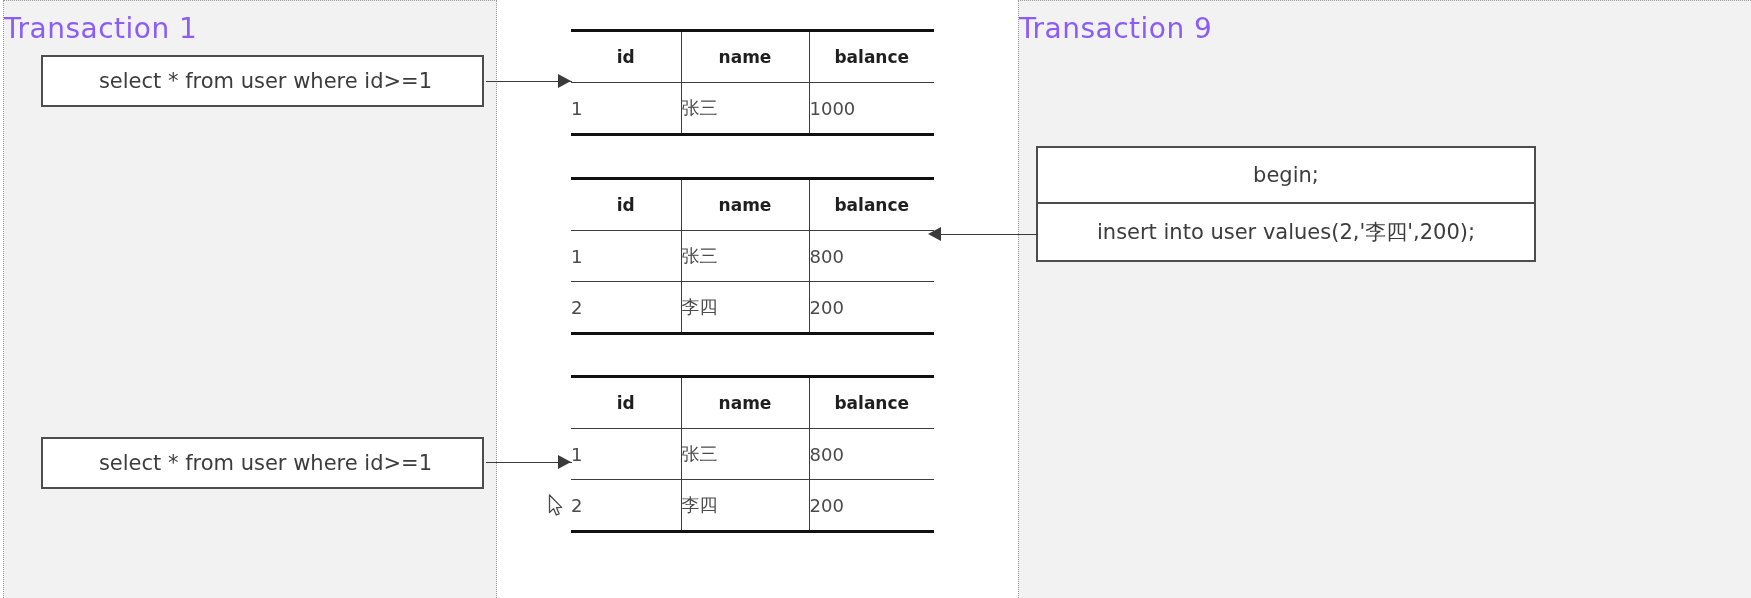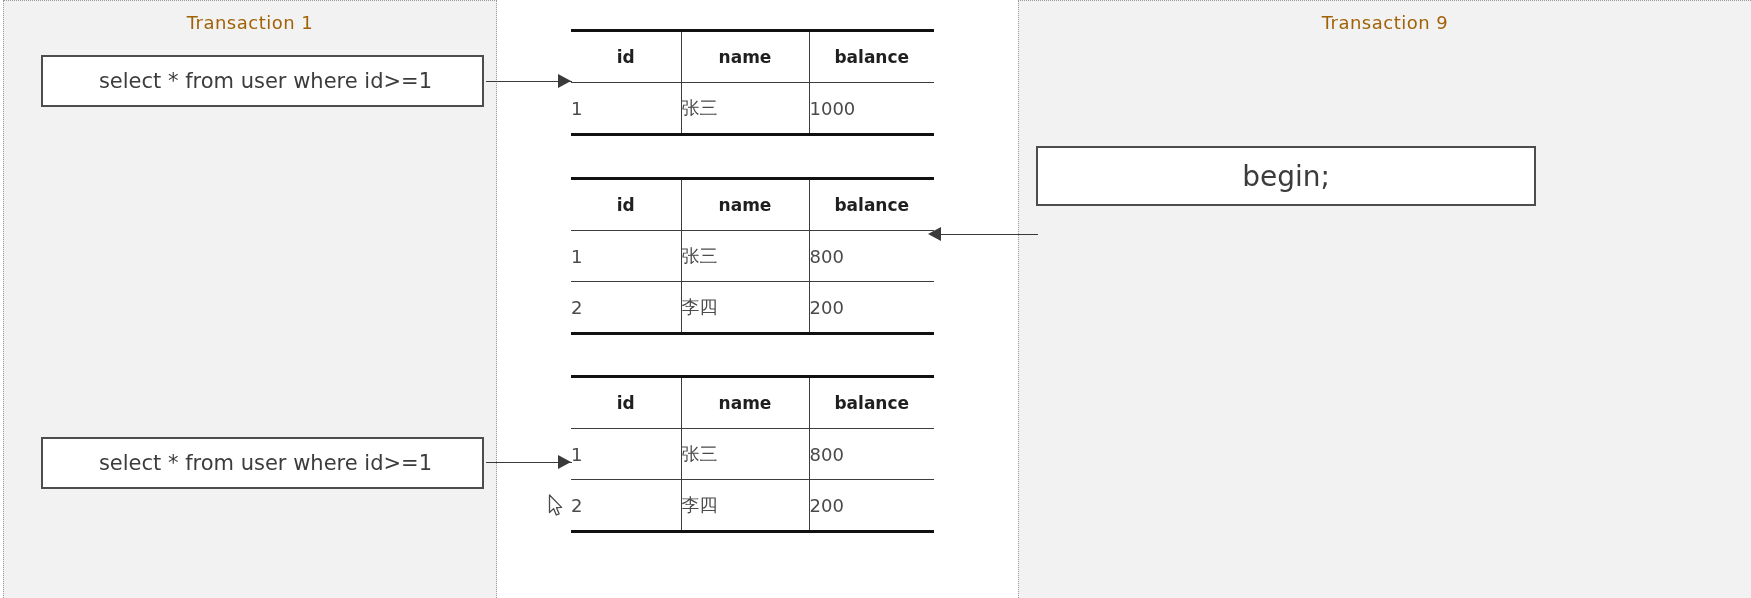--- a/index.html
+++ b/index.html
@@ -28,23 +28,22 @@
     box-sizing: border-box;
   }
   #panel-t1 { left: 3px; width: 494px; }
   #panel-t2 { left: 1018px; width: 733px; border-right: none; }
 
   .panel-title {
     position: absolute;
     top: 11px;
     left: 0;
     width: 100%;
-    text-align: center;
-    font-size: 18px;
-    color: #a16207;
+    font-size: 28px;
+    color: #8b5cf6;
     letter-spacing: 0.5px;
   }
 
   
   .sql-box {
     position: absolute;
     background: #ffffff;
     border: 2px solid #4d4d4d;
     box-sizing: border-box;
     display: flex;
@@ -64,21 +63,21 @@
     width: 500px;
     border: 2px solid #4d4d4d;
     box-sizing: border-box;
     background: #ffffff;
   }
   .sql-stack .sql-row {
     height: 56px;
     display: flex;
     align-items: center;
     justify-content: center;
-    font-size: 28px;
+    font-size: 21px;
     color: #3c3c3c;
     border-bottom: 2px solid #4d4d4d;
     box-sizing: border-box;
     white-space: nowrap;
   }
   .sql-stack .sql-row:last-child { border-bottom: none; }
 
   
   .rtable {
     position: absolute;
@@ -163,20 +162,21 @@
 <div class="panel" id="panel-t2">
   <div class="panel-title">Transaction  9</div>
 </div>
 
 <div class="sql-box" id="sql-t1-first">select * from user where id&gt;=1</div>
 
 <div class="sql-box" id="sql-t1-second">select * from user where id&gt;=1</div>
 
 <div class="sql-stack">
   <div class="sql-row">begin;</div>
+  <div class="sql-row">insert into user values(2,'李四',200);</div>
 </div>
 
 <table class="rtable" id="table-1">
   <colgroup>
       <col class="c-id">
       <col class="c-name">
       <col class="c-bal">
     </colgroup>
   <thead>
     <tr>

